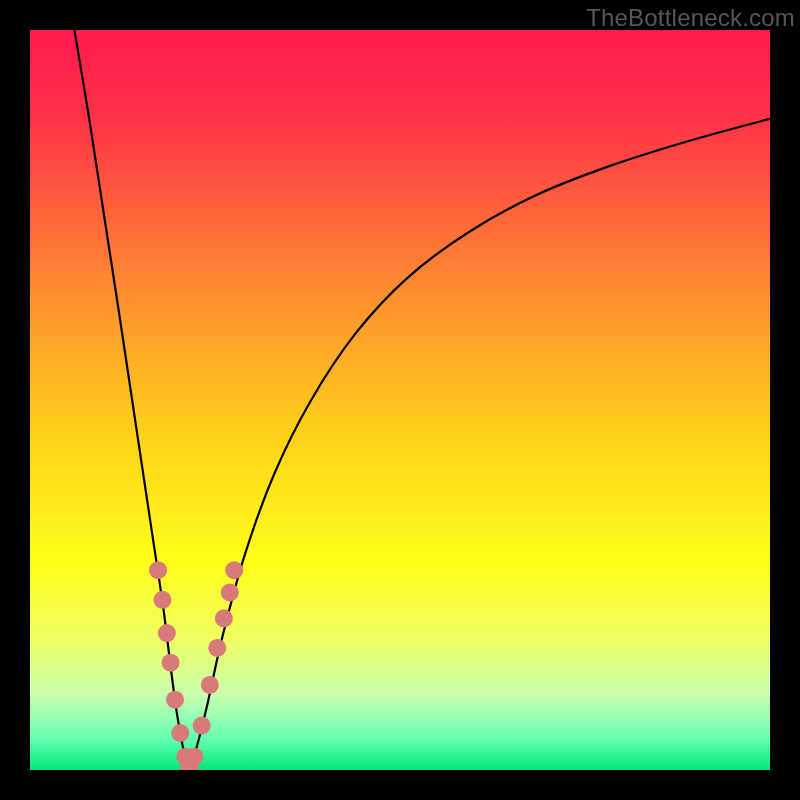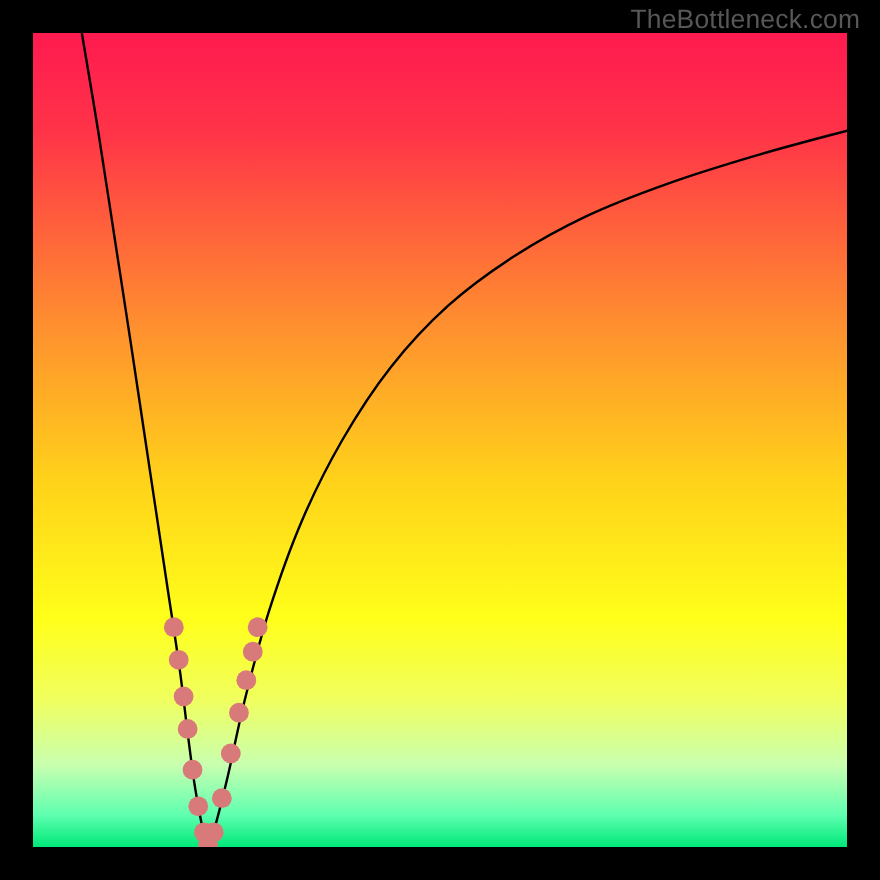--- a/index.html
+++ b/index.html
@@ -22,21 +22,21 @@
   .plot {
     position: absolute;
     left: 0;
     top: 0;
     width: 740px;
     height: 740px;
   }
   .watermark {
     position: absolute;
     top: 4px;
-    right: 18px;
+    right: 5px;
     font-size: 24px;
     font-weight: 500;
     color: #575757;
     letter-spacing: 0.2px;
     font-family: Arial, Helvetica, sans-serif;
   }
   svg { display: block; }
 </style>
 </head>
 <body>

